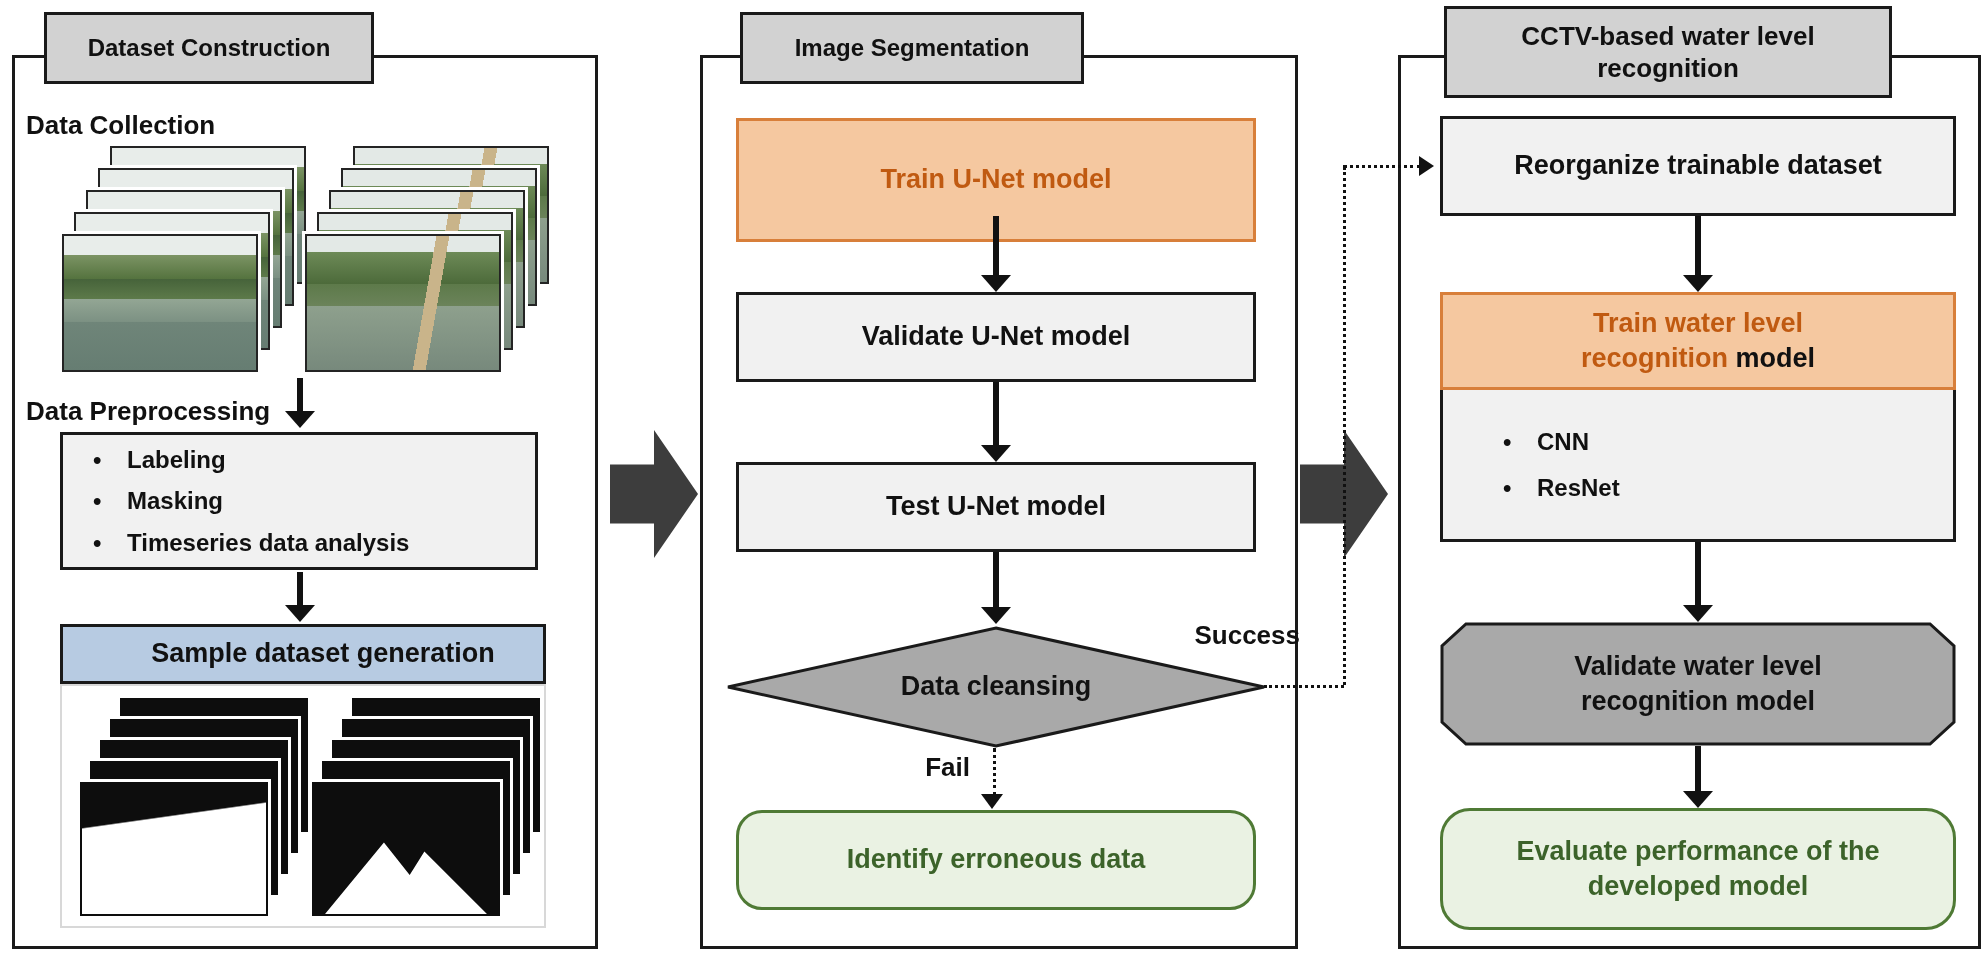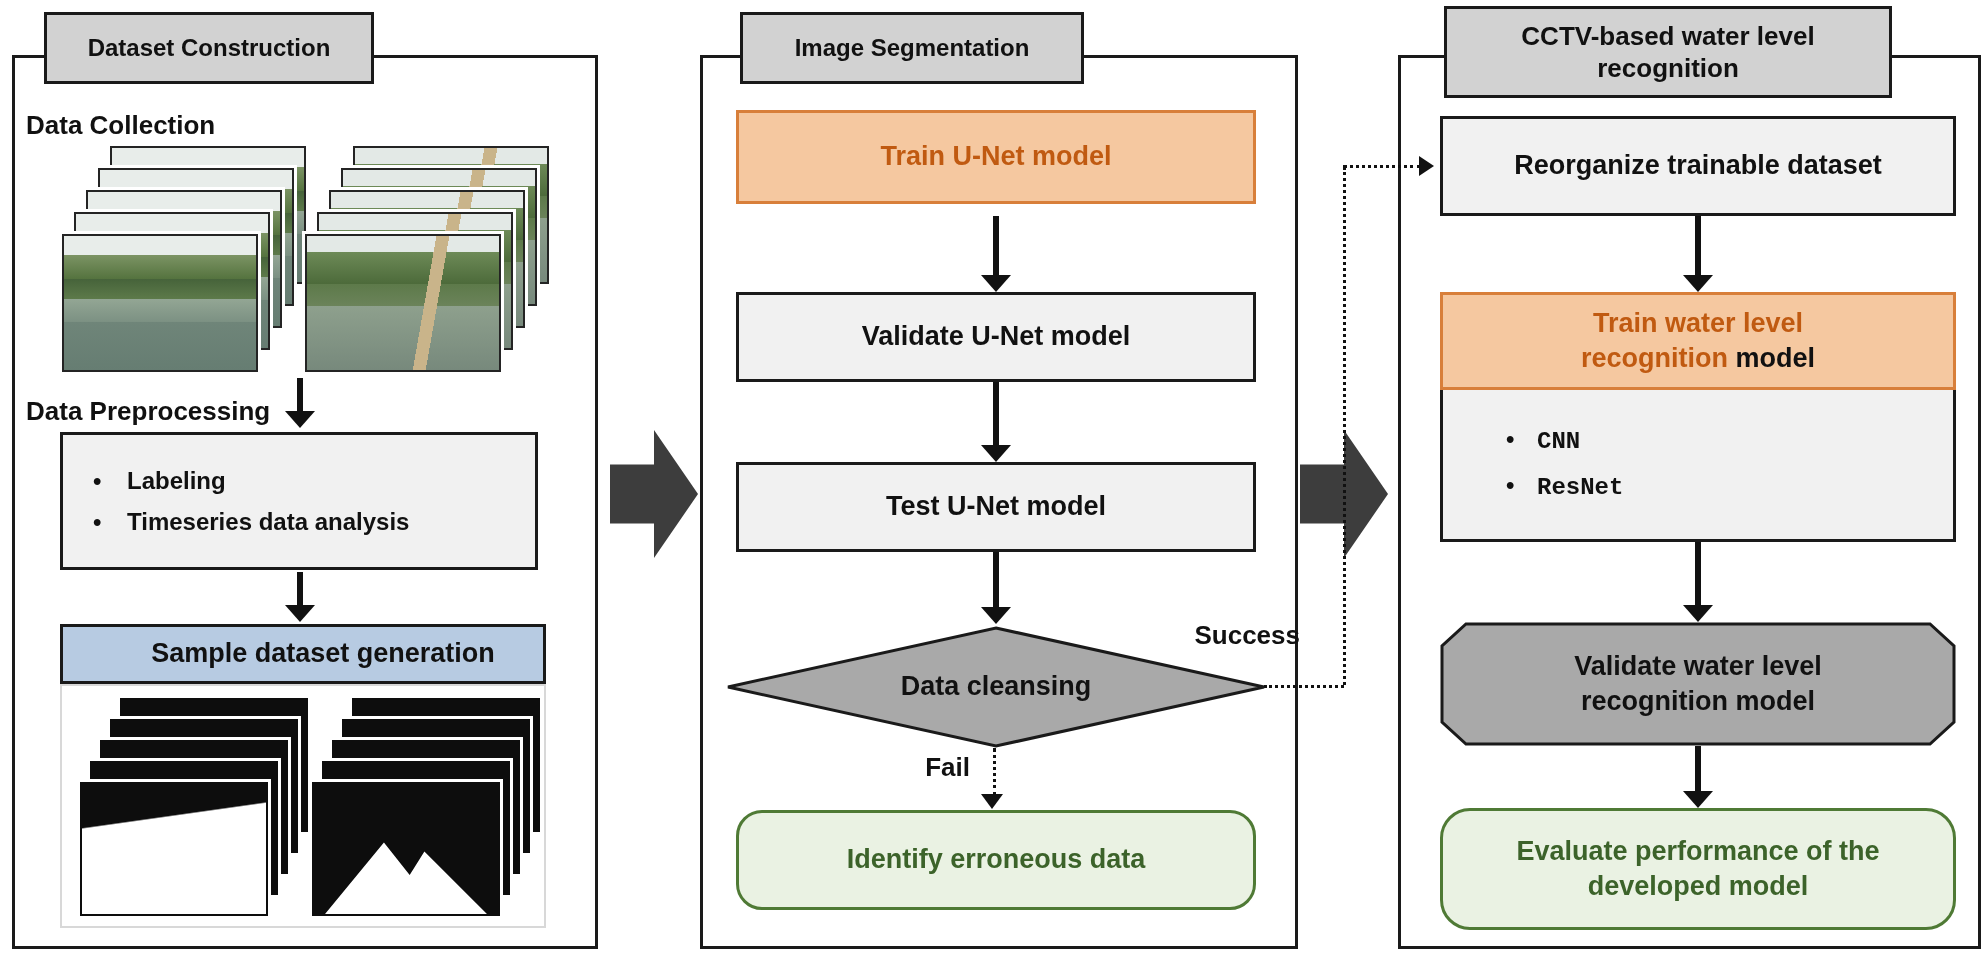--- a/index.html
+++ b/index.html
@@ -106,20 +106,21 @@
   <div class="varrow" style="left:283px;top:378px;height:50px;">
     <div class="shaft"></div>
       <div class="head"></div>
   </div>
 
   <div class="freelabel" style="left:26px;top:396px;">Data Preprocessing</div>
 
   <div class="box" style="left:60px;top:432px;width:478px;height:138px;">
     <ul class="bullets" style="width:100%;">
       <li>Labeling</li>
+      <li>Masking</li>
       <li>Timeseries data analysis</li>
     </ul>
   </div>
 
   <div class="varrow" style="left:283px;top:572px;height:50px;">
     <div class="shaft"></div>
       <div class="head"></div>
   </div>
 
   <div class="box blue" style="left:60px;top:624px;width:486px;height:60px;">
@@ -144,21 +145,21 @@
       </div>
   </div>
 
   <div class="bigarrow" style="left:610px;top:430px;width:88px;height:128px;"></div>
 
   <div class="outer" style="left:700px;top:55px;width:592px;height:888px;"></div>
   <div class="titlebox" style="left:740px;top:12px;width:344px;height:72px;">
     <span>Image Segmentation</span>
   </div>
 
-  <div class="box orange" style="left:736px;top:110px;width:520px;height:94px;">
+  <div class="box orange" style="left:736px;top:118px;width:520px;height:124px;">
     <span>Train U-Net model</span>
   </div>
 
   <div class="varrow" style="left:979px;top:216px;height:76px;">
     <div class="shaft"></div>
       <div class="head"></div>
   </div>
 
   <div class="box" style="left:736px;top:292px;width:520px;height:90px;">
     <span>Validate U-Net model</span>
@@ -216,21 +217,21 @@
       <div class="head"></div>
   </div>
 
   <div class="box orange" style="left:1440px;top:292px;width:516px;height:98px;">
     <div style="max-width:320px;">
       <span>Train water level recognition</span><span style="color:#111;"> model</span>
     </div>
   </div>
 
   <div class="box" style="left:1440px;top:390px;width:516px;height:152px;border-top-width:0;">
-    <ul class="bullets" style="width:100%;padding-left:60px;gap:14px;font-family:Liberation Mono, monospace;">
+    <ul class="bullets" style="width:100%;padding-left:60px;gap:14px;">
       <li>CNN</li>
       <li>ResNet</li>
     </ul>
   </div>
 
   <div class="varrow" style="left:1681px;top:542px;height:80px;">
     <div class="shaft"></div>
       <div class="head"></div>
   </div>
 

